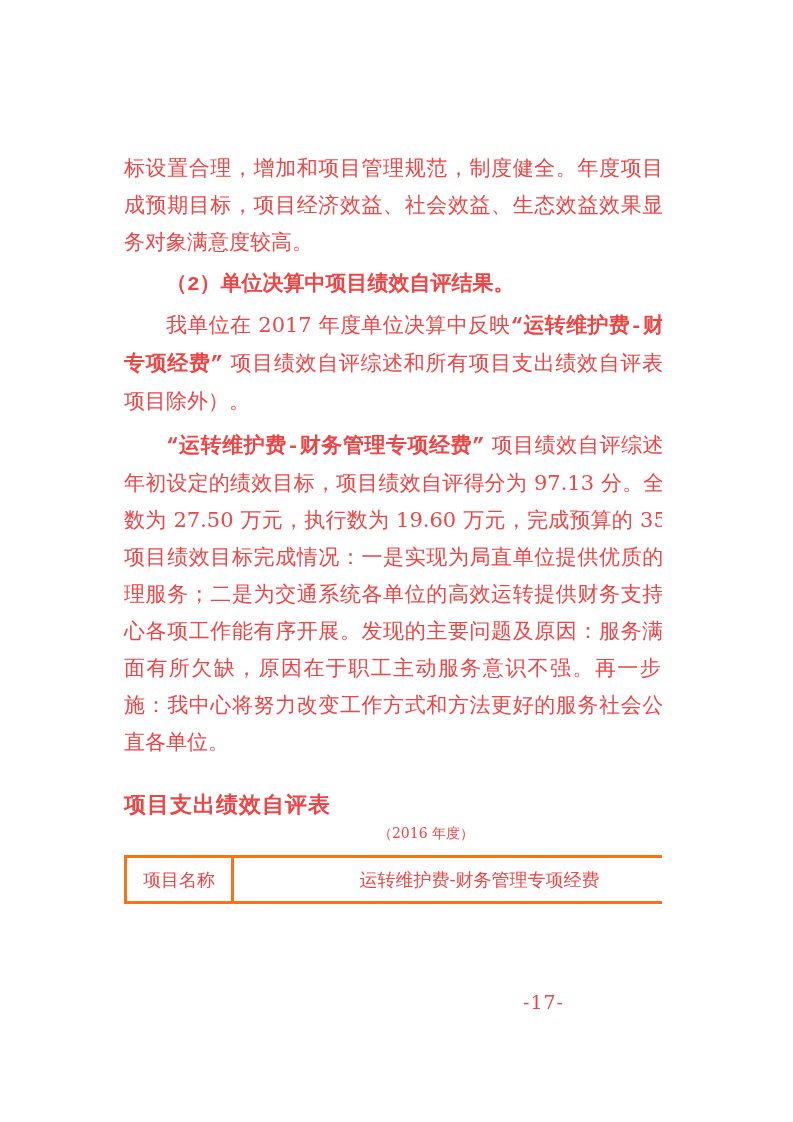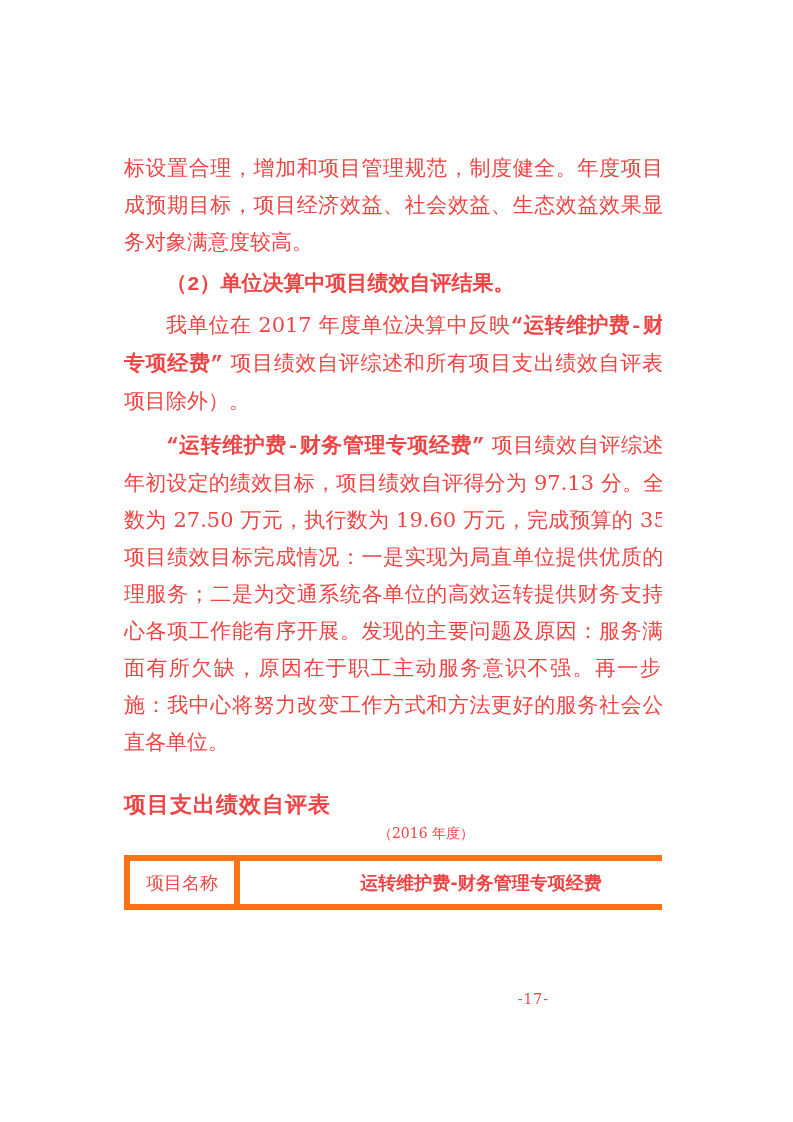--- a/index.html
+++ b/index.html
@@ -39,34 +39,34 @@
     font-size:14px;
     line-height:20px;
   }
   table.selfeval{
     border-collapse:collapse;
     margin-top:12px;
     width:604px;
     table-layout:fixed;
   }
   table.selfeval td{
-    border:6px solid #f97316;
+    border:3px solid #f97316;
     height:43px;
     text-align:center;
     vertical-align:middle;
     font-size:18px;
     padding:0 4px;
   }
   td.cell-label{width:96px;font-weight:normal;}
-  td.cell-value{font-weight:bold;}
+  td.cell-value{font-weight:normal;}
   .pagenum{
     position:absolute;
     top:991px;
-    right:113px;
-    font-size:14px;
+    right:98px;
+    font-size:19px;
     letter-spacing:1px;
   }
 </style>
 </head>
 <body>
 
 <div class="page">
 
   <div class="content">
 

